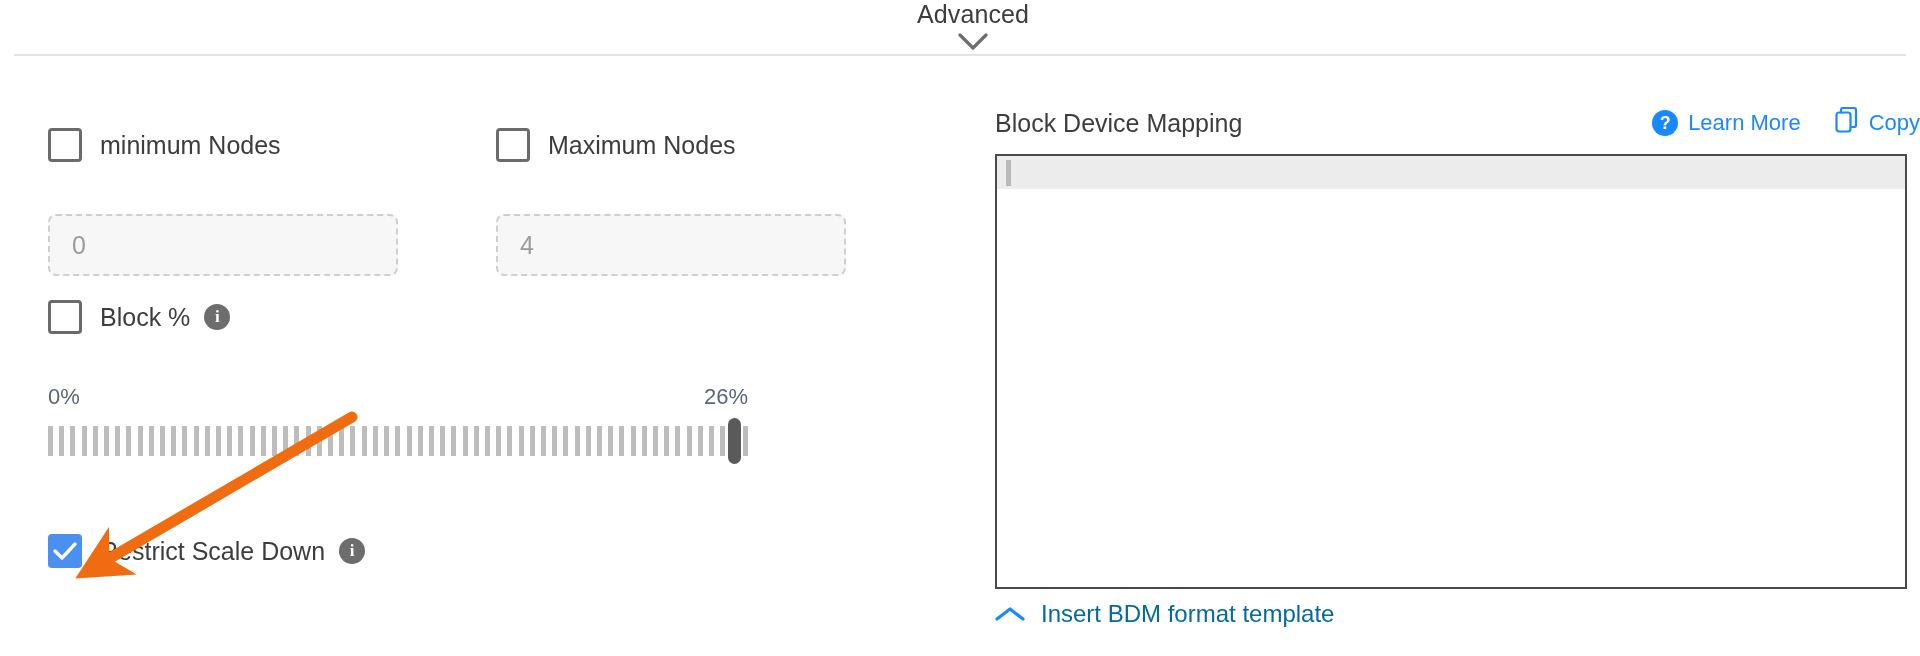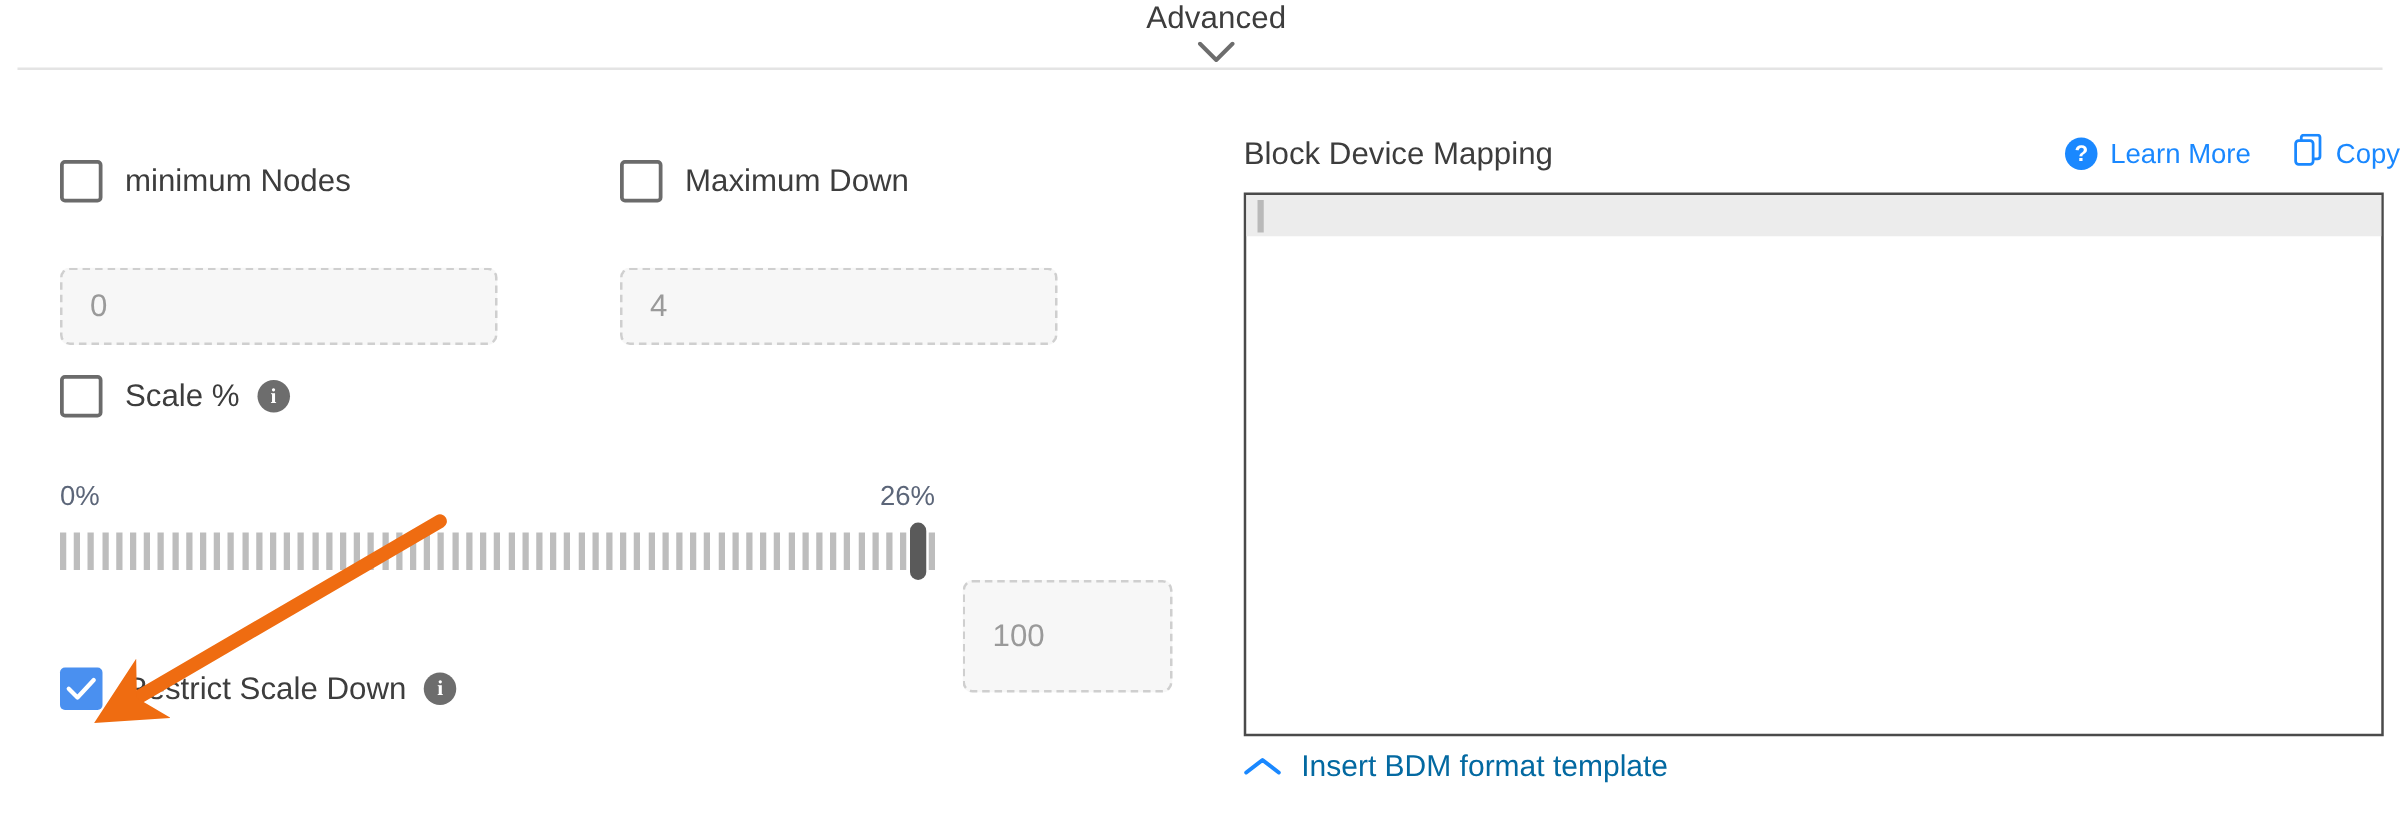--- a/index.html
+++ b/index.html
@@ -197,27 +197,27 @@
   <div class="left-col">
 
     <div class="cb-row" style="left:48px; top:74px;">
       <div class="cb-box"></div>
       <div class="cb-label">minimum Nodes</div>
     </div>
     <div class="num-field" style="left:48px; top:160px; width:350px;">0</div>
 
     <div class="cb-row" style="left:496px; top:74px;">
       <div class="cb-box"></div>
-      <div class="cb-label">Maximum Down</div>
+      <div class="cb-label">Maximum Nodes</div>
     </div>
     <div class="num-field" style="left:496px; top:160px; width:350px;">4</div>
 
     <div class="cb-row" style="left:48px; top:246px;">
       <div class="cb-box"></div>
-      <div class="cb-label">Scale %</div>
+      <div class="cb-label">Block %</div>
       <div class="info-ic">i</div>
     </div>
 
     <div class="slider-wrap">
       <div class="slider-ends">
         <span class="lo">0%</span>
         <span class="hi">26%</span>
       </div>
       <div class="slider-track">
         <div class="ticks" id="slider-ticks">
@@ -282,21 +282,20 @@
             <i></i>
             <i></i>
             <i></i>
             <i></i>
             <i></i>
           </div>
         <div class="slider-thumb"></div>
       </div>
     </div>
 
-    <div class="num-field" style="left:770px; top:410px; width:168px; height:90px;">100</div>
 
     <div class="cb-row" style="left:48px; top:480px;">
       <div class="cb-box checked">
         <svg width="26" height="22" viewBox="0 0 26 22" aria-hidden="true">
           <path d="M3 11 L10 18 L23 4" fill="none" stroke="#ffffff" stroke-width="3.4" stroke-linecap="round" stroke-linejoin="round"></path>
         </svg>
       </div>
       <div class="cb-label">Restrict Scale Down</div>
       <div class="info-ic">i</div>
     </div>

